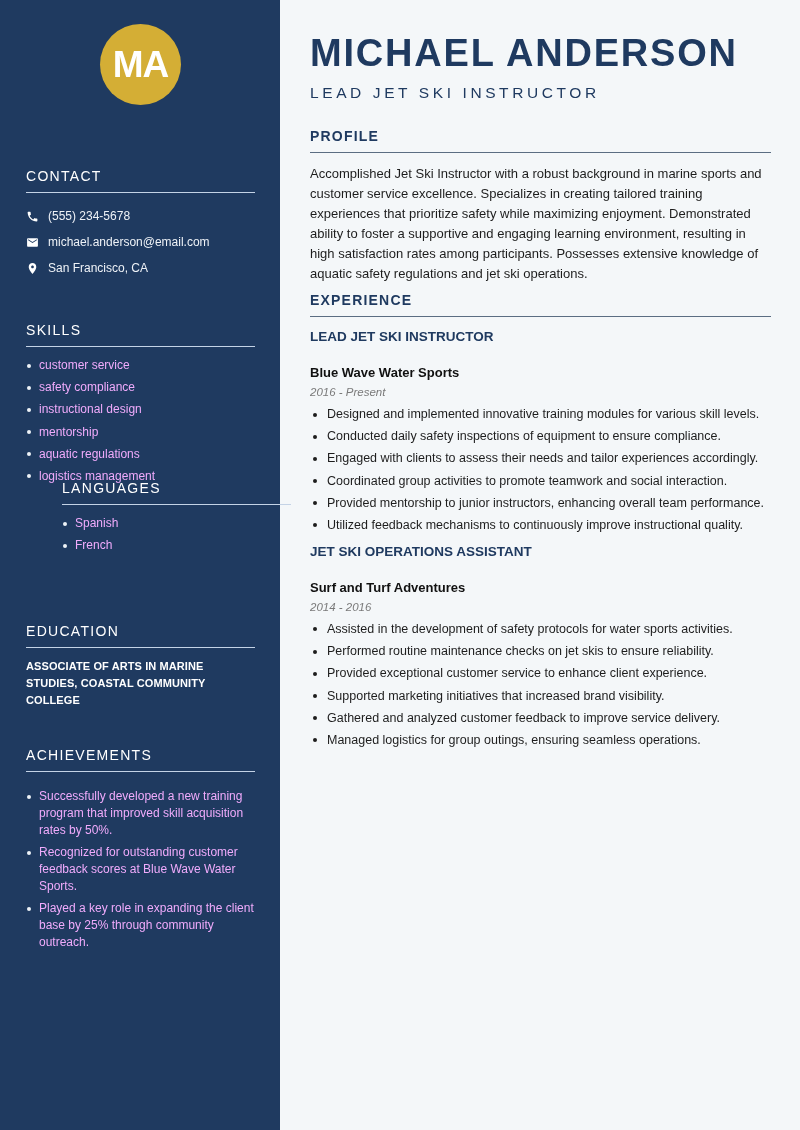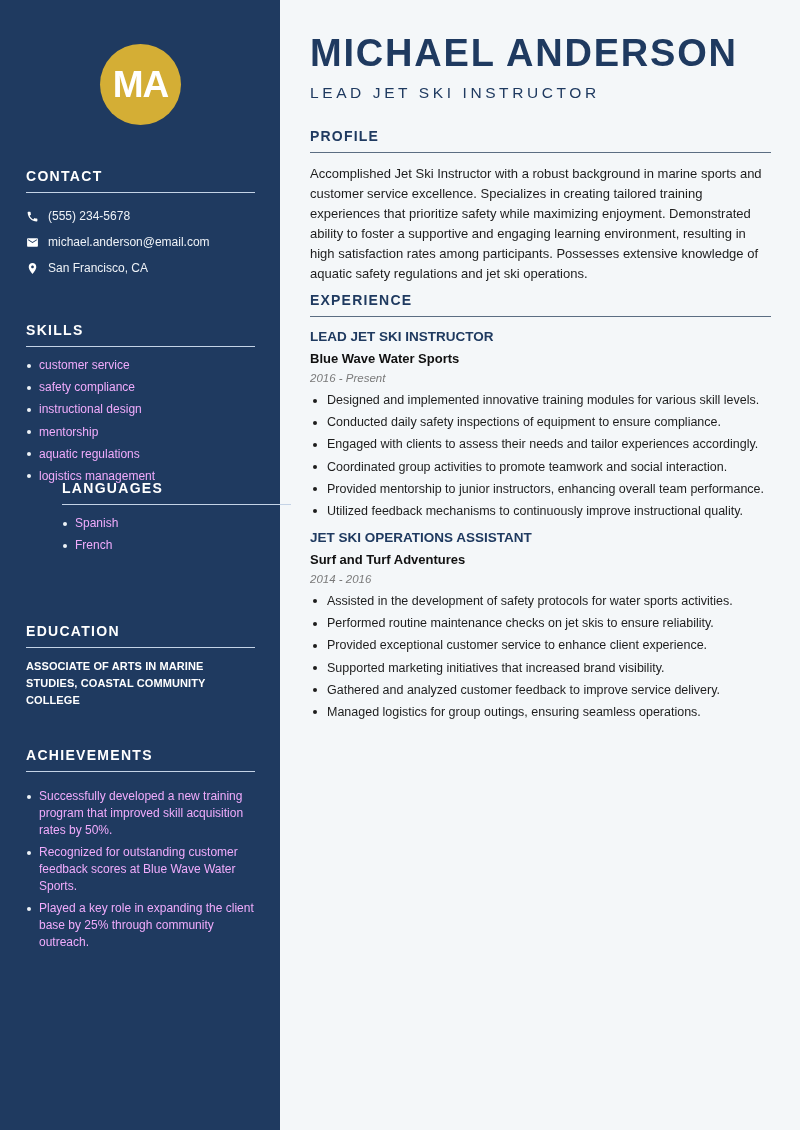--- a/index.html
+++ b/index.html
@@ -11,31 +11,31 @@
     overflow: hidden;
   }
   .sidebar {
     position: absolute; left: 0; top: 0;
     width: 280px; height: 1130px;
     background: #1f3a60;
     color: #ffffff;
     padding: 0 26px;
   }
   .avatar {
-    position: absolute; left: 100px; top: 44px;
+    position: absolute; left: 100px; top: 24px;
     width: 81px; height: 81px; border-radius: 50%;
     background: #d4ae35;
     color: #ffffff;
     font-weight: bold; font-size: 37px;
     display: flex; align-items: center; justify-content: center;
     letter-spacing: -1px;
   }
   .side-section { position: absolute; left: 26px; width: 229px; }
   .side-title {
-    font-size: 14px; font-weight: bold; letter-spacing: 1.3px;
+    font-size: 14px; font-weight: normal; letter-spacing: 1.3px;
     color: #ffffff; padding-bottom: 8px;
     border-bottom: 1.5px solid #c4d3e6;
   }
   .contact-list { margin-top: 10px; }
   .contact-row {
     display: flex; align-items: center; height: 26px;
     font-size: 12px; color: #eef2f7;
   }
   .contact-row svg { width: 13px; height: 13px; margin-right: 9px; flex: none; }
   .side-list { list-style: none; margin-top: 10px; }
@@ -70,21 +70,21 @@
     font-size: 14px; font-weight: bold; color: #1f3a60;
     letter-spacing: 1.2px; padding-bottom: 8px;
     border-bottom: 1.2px solid #5b6d82;
   }
   .profile-text {
     margin-top: 11px; font-size: 13px; line-height: 20px; color: #1d1d1d;
   }
   .job-title {
     font-size: 13.5px; font-weight: bold; color: #1f3a60; margin-top: 12px;
   }
-  .job-company { font-size: 13px; font-weight: bold; color: #111; margin-top: 7px; }
+  .job-company { font-size: 13px; font-weight: bold; color: #111; margin-top: 21px; }
   .job-dates { font-size: 11.5px; font-style: italic; color: #7a7a7a; margin-top: 6px; }
   .job-list { list-style: none; margin-top: 8px; }
   .job-list li {
     position: relative; padding-left: 17px;
     font-size: 12.5px; line-height: 17px; color: #1d1d1d; margin-bottom: 5.2px;
   }
   .job-list li::before {
     content: ""; position: absolute; left: 3px; top: 6.5px;
     width: 4px; height: 4px; border-radius: 50%; background: #1d1d1d;
   }

